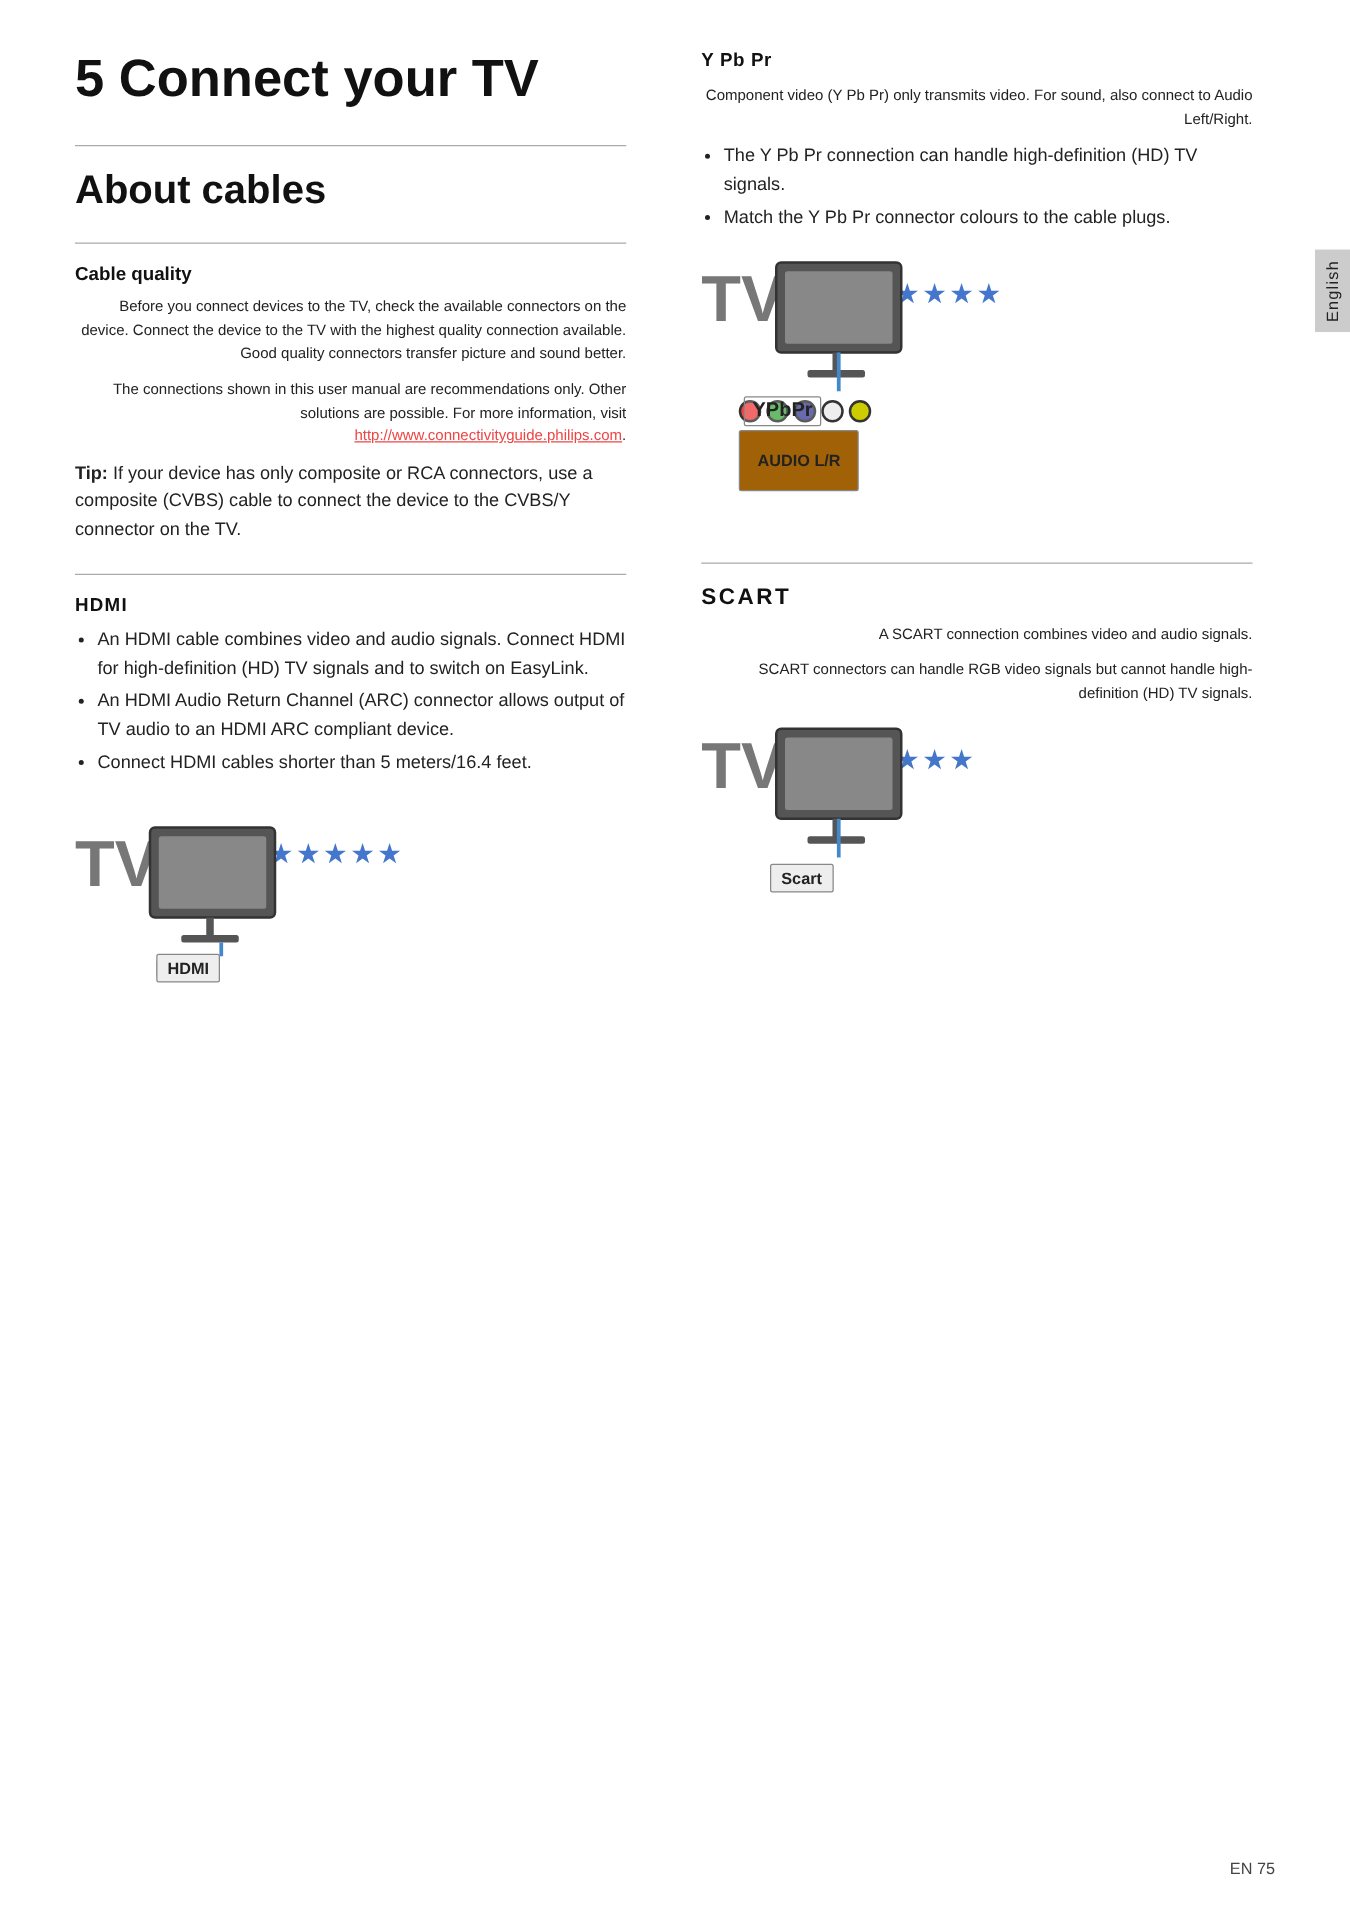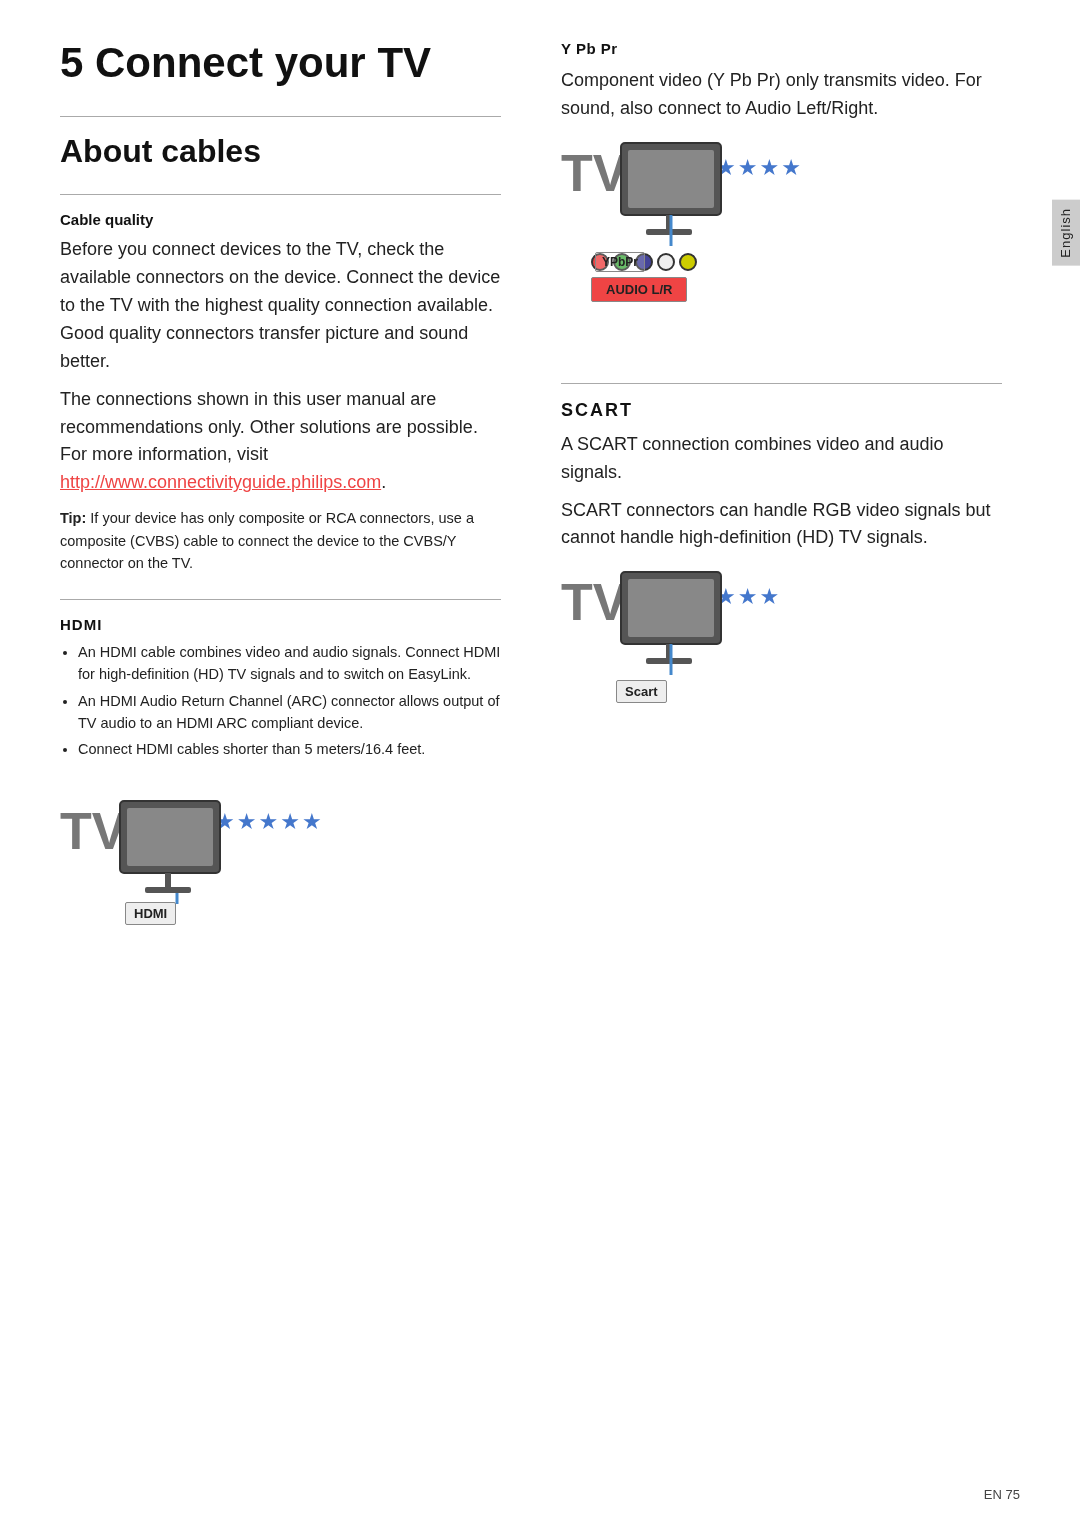--- a/index.html
+++ b/index.html
@@ -84,24 +84,25 @@
     }
 
     .subsection-title {
       font-size: 15px;
       font-weight: bold;
       color: #111;
       margin-bottom: 8px;
     }
 
     .body-text {
-      font-size: 18px;
+      font-size: 12px;
       line-height: 1.55;
       color: #222;
       margin-bottom: 10px;
+      text-align: right;
     }
 
     .link-text {
       color: #ef4444;
       text-decoration: underline;
     }
 
     .tip-text {
       font-size: 14.5px;
       line-height: 1.55;
@@ -292,20 +293,24 @@
       </div>
 
     </div>
 
     <div class="right-col">
 
       <div class="right-section-title">Y Pb Pr</div>
 
       <p class="body-text">Component video (Y Pb Pr) only transmits video. For sound, also connect to Audio Left/Right.</p>
 
+      <ul class="bullet-list">
+        <li>The Y Pb Pr connection can handle high-definition (HD) TV signals.</li>
+        <li>Match the Y Pb Pr connector colours to the cable plugs.</li>
+      </ul>
 
       <div class="diagram-area-right" style="height:220px;">
         <span style="font-size:52px; font-weight:bold; color:#777; position:absolute; left:0; top:10px;">TV</span>
         <span style="position:absolute; left:155px; top:22px; color:#4477cc; font-size:22px; letter-spacing:2px;">★★★★</span>
 
         <div style="position:absolute; left:55px; top:5px;">
           <svg width="120" height="110" viewBox="0 0 120 110">
             <rect x="5" y="5" width="100" height="72" rx="4" ry="4" fill="#555" stroke="#333" stroke-width="2"></rect>
             <rect x="12" y="12" width="86" height="58" rx="2" ry="2" fill="#888"></rect>
             <rect x="50" y="77" width="6" height="16" fill="#555"></rect>
@@ -315,24 +320,24 @@
           </svg>
         </div>
 
         <div style="position:absolute; left:30px; top:120px;">
           <div class="connector-row">
             <div class="connector-circle" style="background:#e44; border-color:#333;"></div>
             <div class="connector-circle" style="background:#4a4; border-color:#333;"></div>
             <div class="connector-circle" style="background:#449; border-color:#333;"></div>
             <div class="connector-circle" style="background:#eee; border-color:#333;"></div>
             <div class="connector-circle" style="background:#cc0; border-color:#333;"></div>
-            <div class="connector-box" style="font-size:12px; padding:2px 6px; background:#fff3; margin-left:4px;">YPbPr</div>
+            <div class="connector-box" style="font-size:16px; padding:2px 6px; background:#fff3; margin-left:4px;">YPbPr</div>
           </div>
           <div style="margin-top:6px;">
-            <div class="connector-box" style="font-size:13px; padding:4px 14px; background:#ef4444; display:inline-block;">AUDIO L/R</div>
+            <div class="connector-box" style="font-size:13px; padding:16px 14px; background:#a16207; display:inline-block;">AUDIO L/R</div>
           </div>
         </div>
       </div>
 
       <hr class="section-divider">
 
       <div class="right-section-title-large">SCART</div>
 
       <p class="body-text">A SCART connection combines video and audio signals.</p>
 

